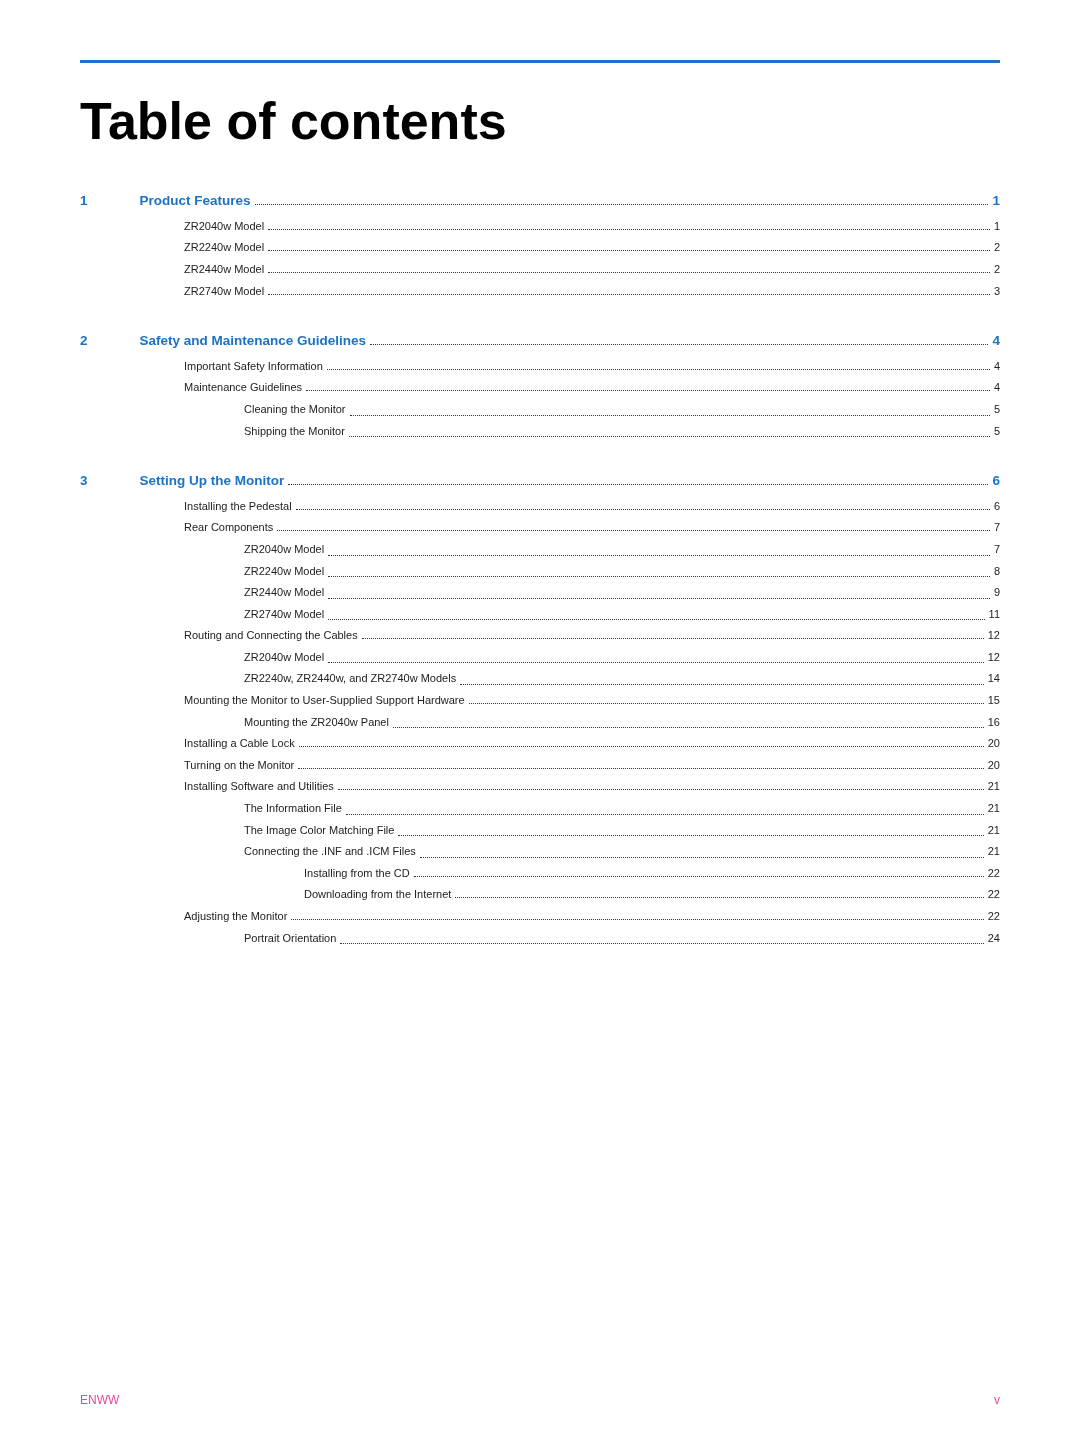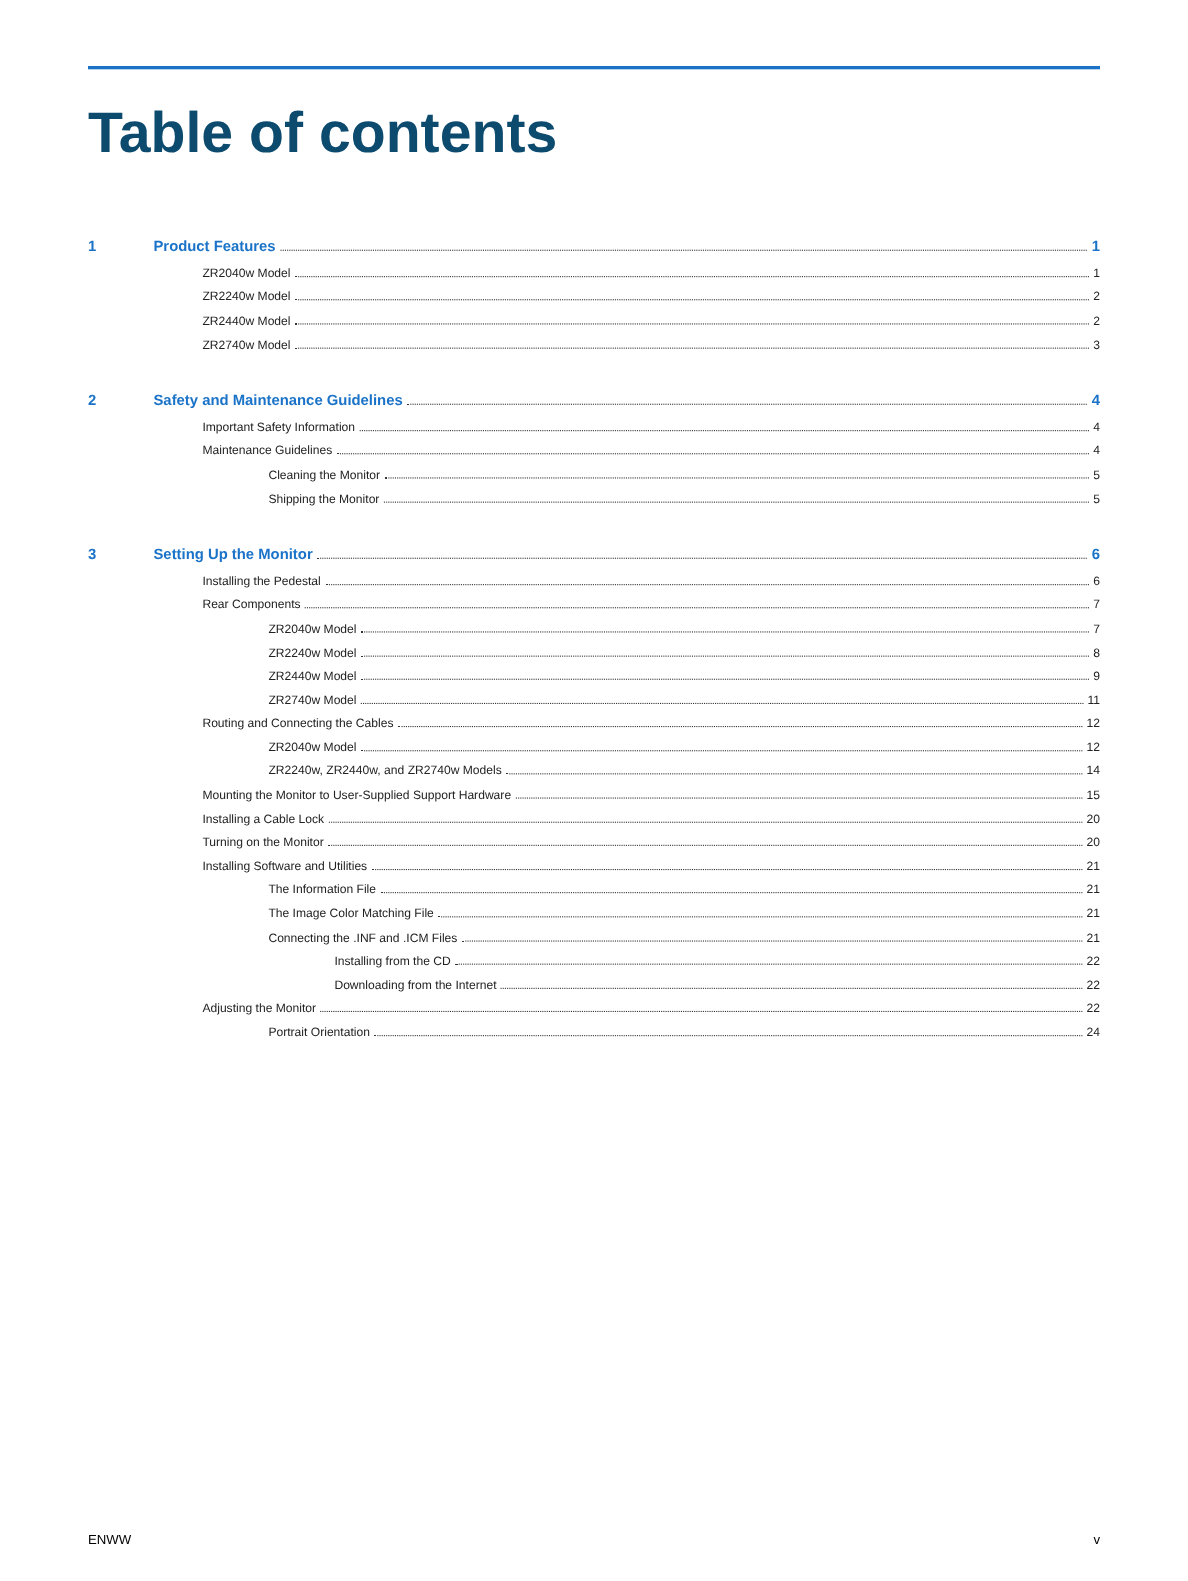--- a/index.html
+++ b/index.html
@@ -20,22 +20,22 @@
     }
 
     .top-border {
       border-top: 3px solid #1a73c8;
       margin-bottom: 30px;
     }
 
     .page-title {
       font-size: 52px;
       font-weight: bold;
-      color: #0c4a6e;
-      margin-bottom: 63px;
+      color: #000000;
+      margin-bottom: 40px;
       line-height: 1.1;
     }
 
     .toc-section {
       margin-bottom: 30px;
     }
 
     .toc-row {
       display: flex;
       align-items: baseline;
@@ -50,20 +50,21 @@
       font-size: 13.5px;
       margin-bottom: 6px;
     }
 
     .toc-row.level-1 {
       padding-left: 60px;
     }
 
     .toc-row.level-2 {
       padding-left: 120px;
+      align-items: flex-end;
     }
 
     .toc-row.level-3 {
       padding-left: 180px;
     }
 
     .toc-label {
       flex: 0 0 auto;
       white-space: nowrap;
       margin-left: 44px;
@@ -88,21 +89,21 @@
     }
 
     .footer {
       position: absolute;
       bottom: 30px;
       left: 80px;
       right: 80px;
       display: flex;
       justify-content: space-between;
       font-size: 12px;
-      color: #000000;
+      color: #ec4899;
     }
   </style>
 </head>
 <body>
 
 <div class="top-border"></div>
 
 <h1 class="page-title">Table of contents</h1>
 
 <div id="toc-container">
@@ -212,20 +213,25 @@
       <div class="toc-row level-2">
         <span class="toc-label">ZR2240w, ZR2440w, and ZR2740w Models</span>
         <span class="toc-dots"></span>
         <span class="toc-page">14</span>
       </div>
       <div class="toc-row level-1">
         <span class="toc-label">Mounting the Monitor to User-Supplied Support Hardware</span>
         <span class="toc-dots"></span>
         <span class="toc-page">15</span>
       </div>
+      <div class="toc-row level-2">
+        <span class="toc-label">Mounting the ZR2040w Panel</span>
+        <span class="toc-dots"></span>
+        <span class="toc-page">16</span>
+      </div>
       <div class="toc-row level-1">
         <span class="toc-label">Installing a Cable Lock</span>
         <span class="toc-dots"></span>
         <span class="toc-page">20</span>
       </div>
       <div class="toc-row level-1">
         <span class="toc-label">Turning on the Monitor</span>
         <span class="toc-dots"></span>
         <span class="toc-page">20</span>
       </div>

